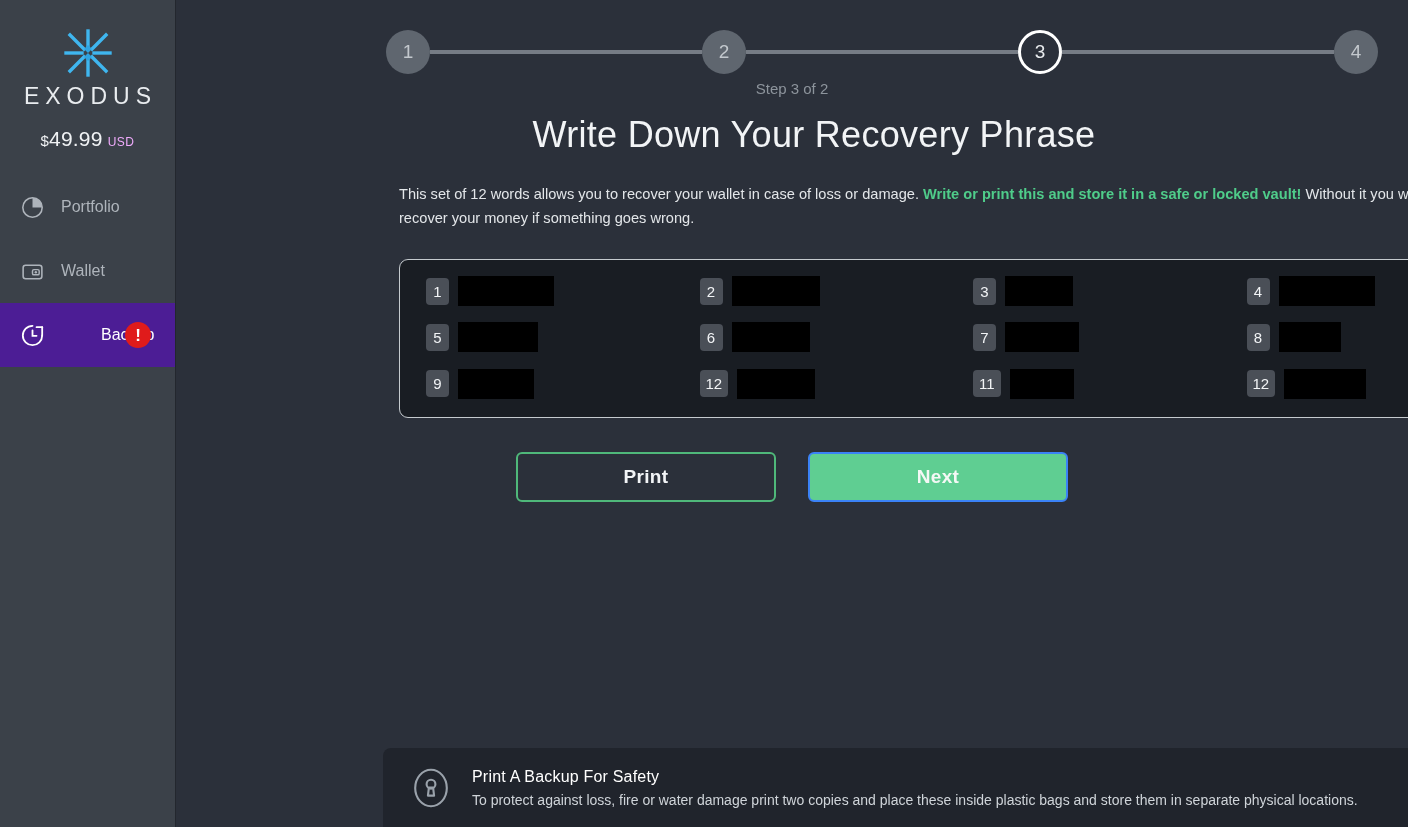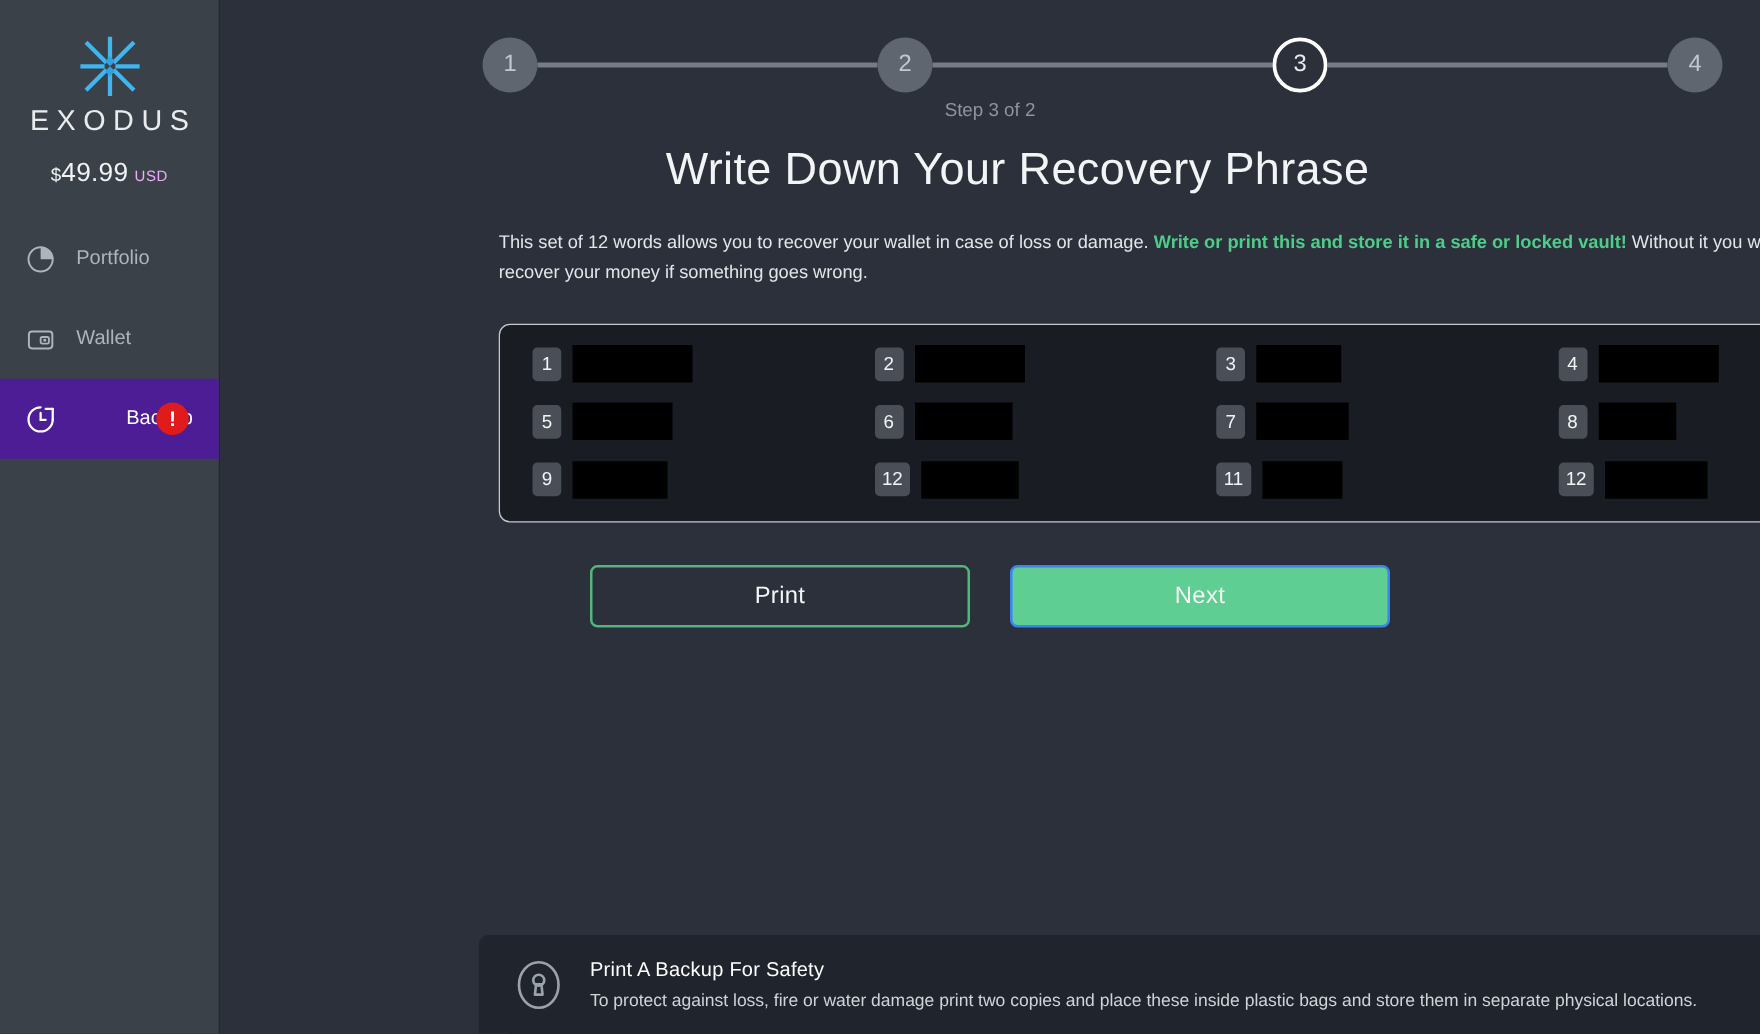--- a/index.html
+++ b/index.html
@@ -236,25 +236,25 @@
   
   .btn-row {
     position: absolute;
     top: 452px;
     left: 0; right: 0;
     display: flex;
     justify-content: center;
     gap: 32px;
   }
   .btn {
-    width: 304px;
+    width: 260px;
     height: 50px;
     border-radius: 6px;
     font-size: 19px;
-    font-weight: normal;
+    font-weight: bold;
     display: flex;
     align-items: center;
     justify-content: center;
     cursor: pointer;
     letter-spacing: 0.3px;
   }
   .btn-outline {
     background: #2b303a;
     border: 2px solid #4fb87a;
     color: #f2f4f6;

